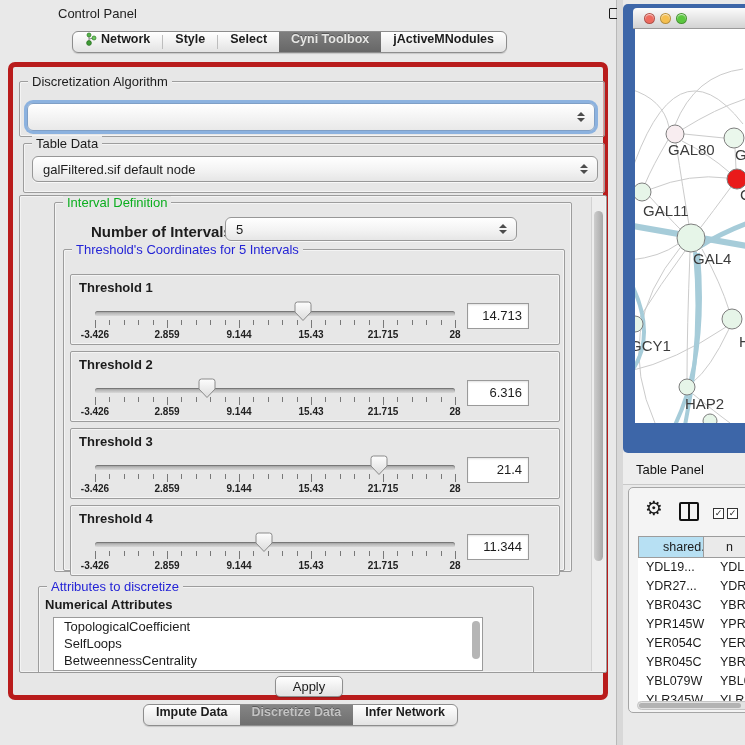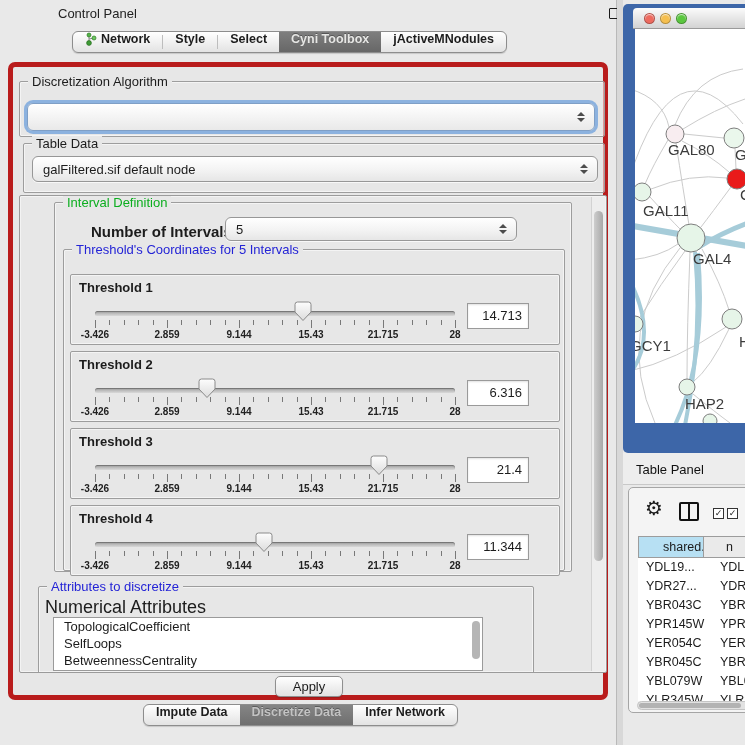--- a/index.html
+++ b/index.html
@@ -354,21 +354,21 @@
                   <path d="M3.5,1 h11 a2.5,2.5 0 0 1 2.5,2.5 v7.5 l-8,8.5 -8,-8.5 v-7.5 a2.5,2.5 0 0 1 2.5,-2.5 z" fill="url(#tg3)" stroke="#8a8a8a" stroke-width="1"></path>
                 </svg>
                 <div class="vfield" style="left: 396px; top: 28px;">11.344</div>
               </div>
             </div>
         </div>
       </div>
 
       <div class="group" style="left:18px; top:390px; width:496px; height:108px;">
         <span class="glabel" style="color:#2424d6;">Attributes to discretize</span>
-        <span style="position:absolute; left:6px; top:10px; font-size:18px; font-weight:normal;">Numerical Attributes</span>
+        <span style="position:absolute; left:6px; top:10px; font-size:13px; font-weight:bold;">Numerical Attributes</span>
         <div class="listbox" style="left:14px; top:30px; width:430px; height:54px;">
           <div id="attr-items">
               <div class="li">TopologicalCoefficient</div>
               <div class="li">SelfLoops</div>
               <div class="li">BetweennessCentrality</div>
             </div>
           <div class="lthumb"></div>
         </div>
       </div>
 

